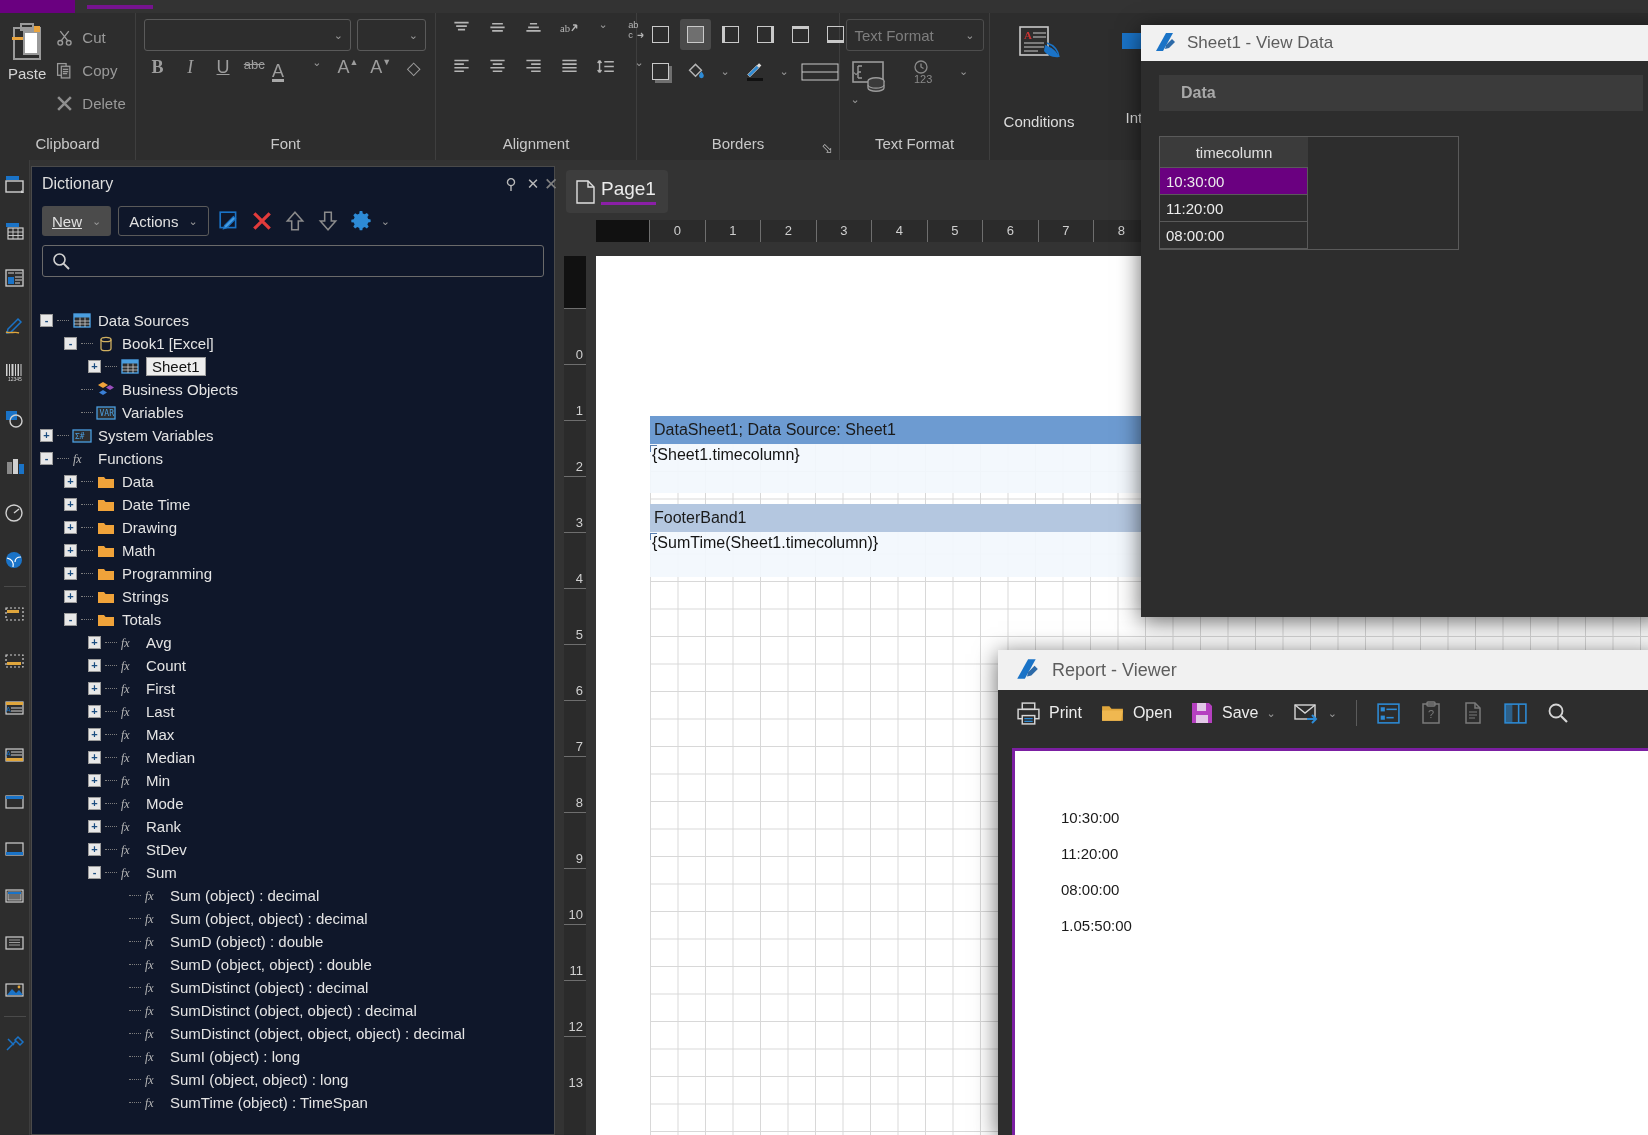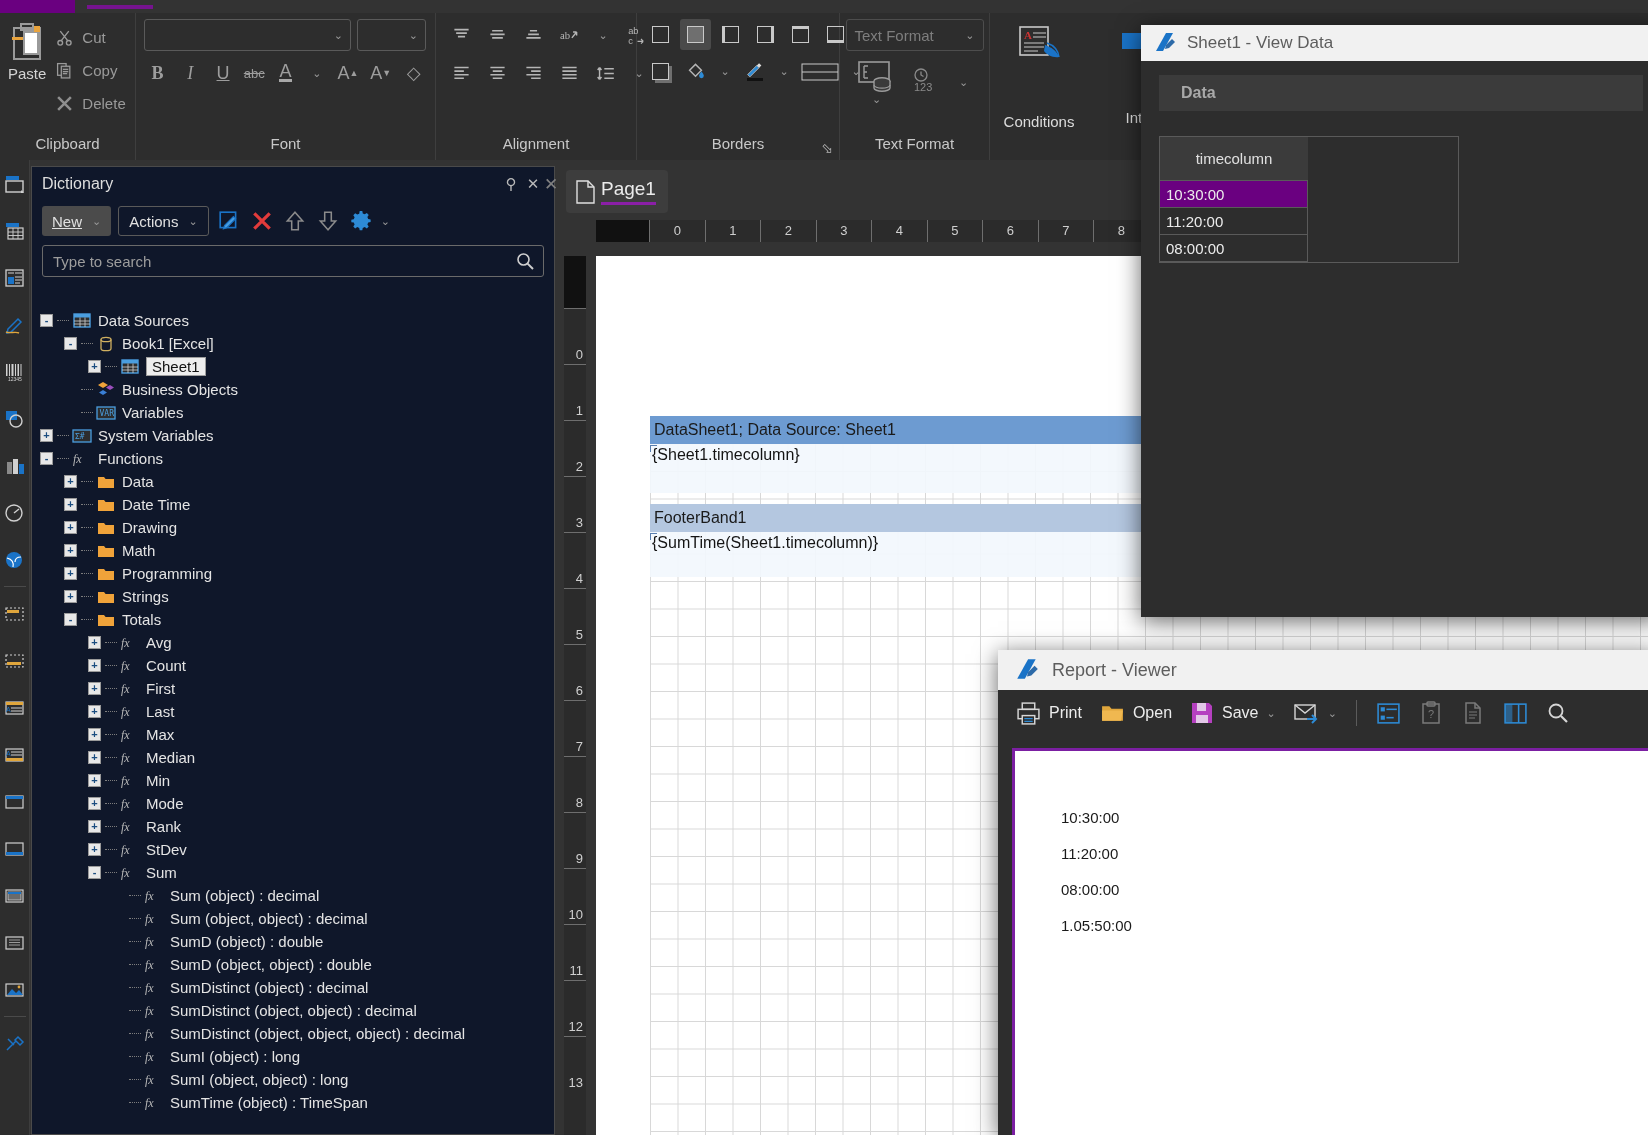--- a/index.html
+++ b/index.html
@@ -35,21 +35,21 @@
 
   
   .g-font { width:300px; }
   .font-rows { display:flex; flex-direction:column; gap:6px; width:100%; }
   .font-row { display:flex; align-items:center; gap:6px; }
   .combo { height:32px; border:1px solid #5a5a5a; border-radius:3px; background:transparent;
            display:flex; align-items:center; justify-content:flex-end; padding-right:7px; color:#9a9a9a; }
   .combo.big { width:207px; }
   .combo.small { width:69px; }
   .chev { font-size:11px; color:#9a9a9a; line-height:1; }
-  .fbtn { width:34px; height:32px; display:flex; align-items:center; justify-content:center;
+  .fbtn { width:34px; height:32px; display:flex; align-items:flex-start; justify-content:center;
           color:#9d9d9d; font-size:18px; border-radius:3px; }
   .fbtn.small { width:30px; }
 
   
   .g-align { width:201px; }
   .al-rows { display:flex; flex-direction:column; gap:6px; }
   .al-row { display:flex; gap:2px; }
 
   
   .g-borders { width:203px; }
@@ -143,21 +143,21 @@
 
   
   .winViewData { position:absolute; left:1141px; top:25px; width:520px; height:592px;
                  background:#2d2d2d; box-shadow:0 4px 22px rgba(0,0,0,.6); }
   .wvd-title { height:36px; background:#f1f1f1; display:flex; align-items:center; gap:10px; padding:0 12px;
                color:#5d5d5d; font-size:17px; }
   .wvd-body { position:absolute; left:0; top:36px; right:0; bottom:0; background:#2d2d2d; padding:14px 18px; }
   .tabstrip { height:36px; background:#3b3b3b; display:flex; align-items:center; padding:0 22px;
               color:#a9a9a9; font-size:16px; font-weight:bold; }
   .datagrid { margin-top:25px; border:1px solid #5a5a5a; width:300px; }
-  .dg-head { height:44px; background:#3b3b3b; display:flex; align-items:center; justify-content:center;
+  .dg-head { height:31px; background:#3b3b3b; display:flex; align-items:center; justify-content:center;
              font-size:15px; color:#e0e0e0; border-bottom:1px solid #5a5a5a; width:148px;}
   .dg-row { height:27px; display:flex; align-items:center; padding-left:6px; font-size:15px;
             color:#ececec; border-bottom:1px solid #5a5a5a; width:148px; border-right:1px solid #5a5a5a;}
   .dg-row.sel { background:#6a0080; }
 
   
   .winViewer { position:absolute; left:998px; top:650px; width:660px; height:485px;
                background:#2d2d2d; box-shadow:0 4px 22px rgba(0,0,0,.6); }
   .wv-title { height:40px; background:#f1f1f1; display:flex; align-items:center; gap:12px; padding:0 16px;
               color:#5d5d5d; font-size:18px; }
@@ -674,21 +674,20 @@
         </div>
       <div class="dicon">
           <svg width="22" height="22" viewBox="0 0 20 20">
             <path d="M10 6.3A3.7 3.7 0 1 0 10 13.7 3.7 3.7 0 0 0 10 6.3zm0 2.2a1.5 1.5 0 1 1 0 3 1.5 1.5 0 0 1 0-3z" fill="#2d8bd6"></path>
             <path d="M8.8 1h2.4l.4 2.2 1.8.75 1.9-1.2 1.7 1.7-1.2 1.9.75 1.8 2.2.4v2.4l-2.2.4-.75 1.8 1.2 1.9-1.7 1.7-1.9-1.2-1.8.75-.4 2.2H8.8l-.4-2.2-1.8-.75-1.9 1.2-1.7-1.7 1.2-1.9-.75-1.8L1.2 11.2V8.8l2.25-.4.75-1.8-1.2-1.9 1.7-1.7 1.9 1.2 1.8-.75z" fill="#2d8bd6"></path>
           </svg>
         </div>
       <span class="chev">⌄</span>
     </div>
     <div class="searchbox">
-      <input type="text" placeholder="Type to search" style="">
       <span>
         <svg width="20" height="20" viewBox="0 0 20 20">
             <circle cx="8.5" cy="8.5" r="5.5" fill="none" stroke="#cfcfcf" stroke-width="1.6"></circle>
             <path d="M12.6 12.6 18 18" stroke="#cfcfcf" stroke-width="2"></path>
           </svg>
       </span>
     </div>
     <div class="tree" id="dict-tree">
         <div class="node" style="padding-left: 8px;">
           <span class="exp">-</span>

